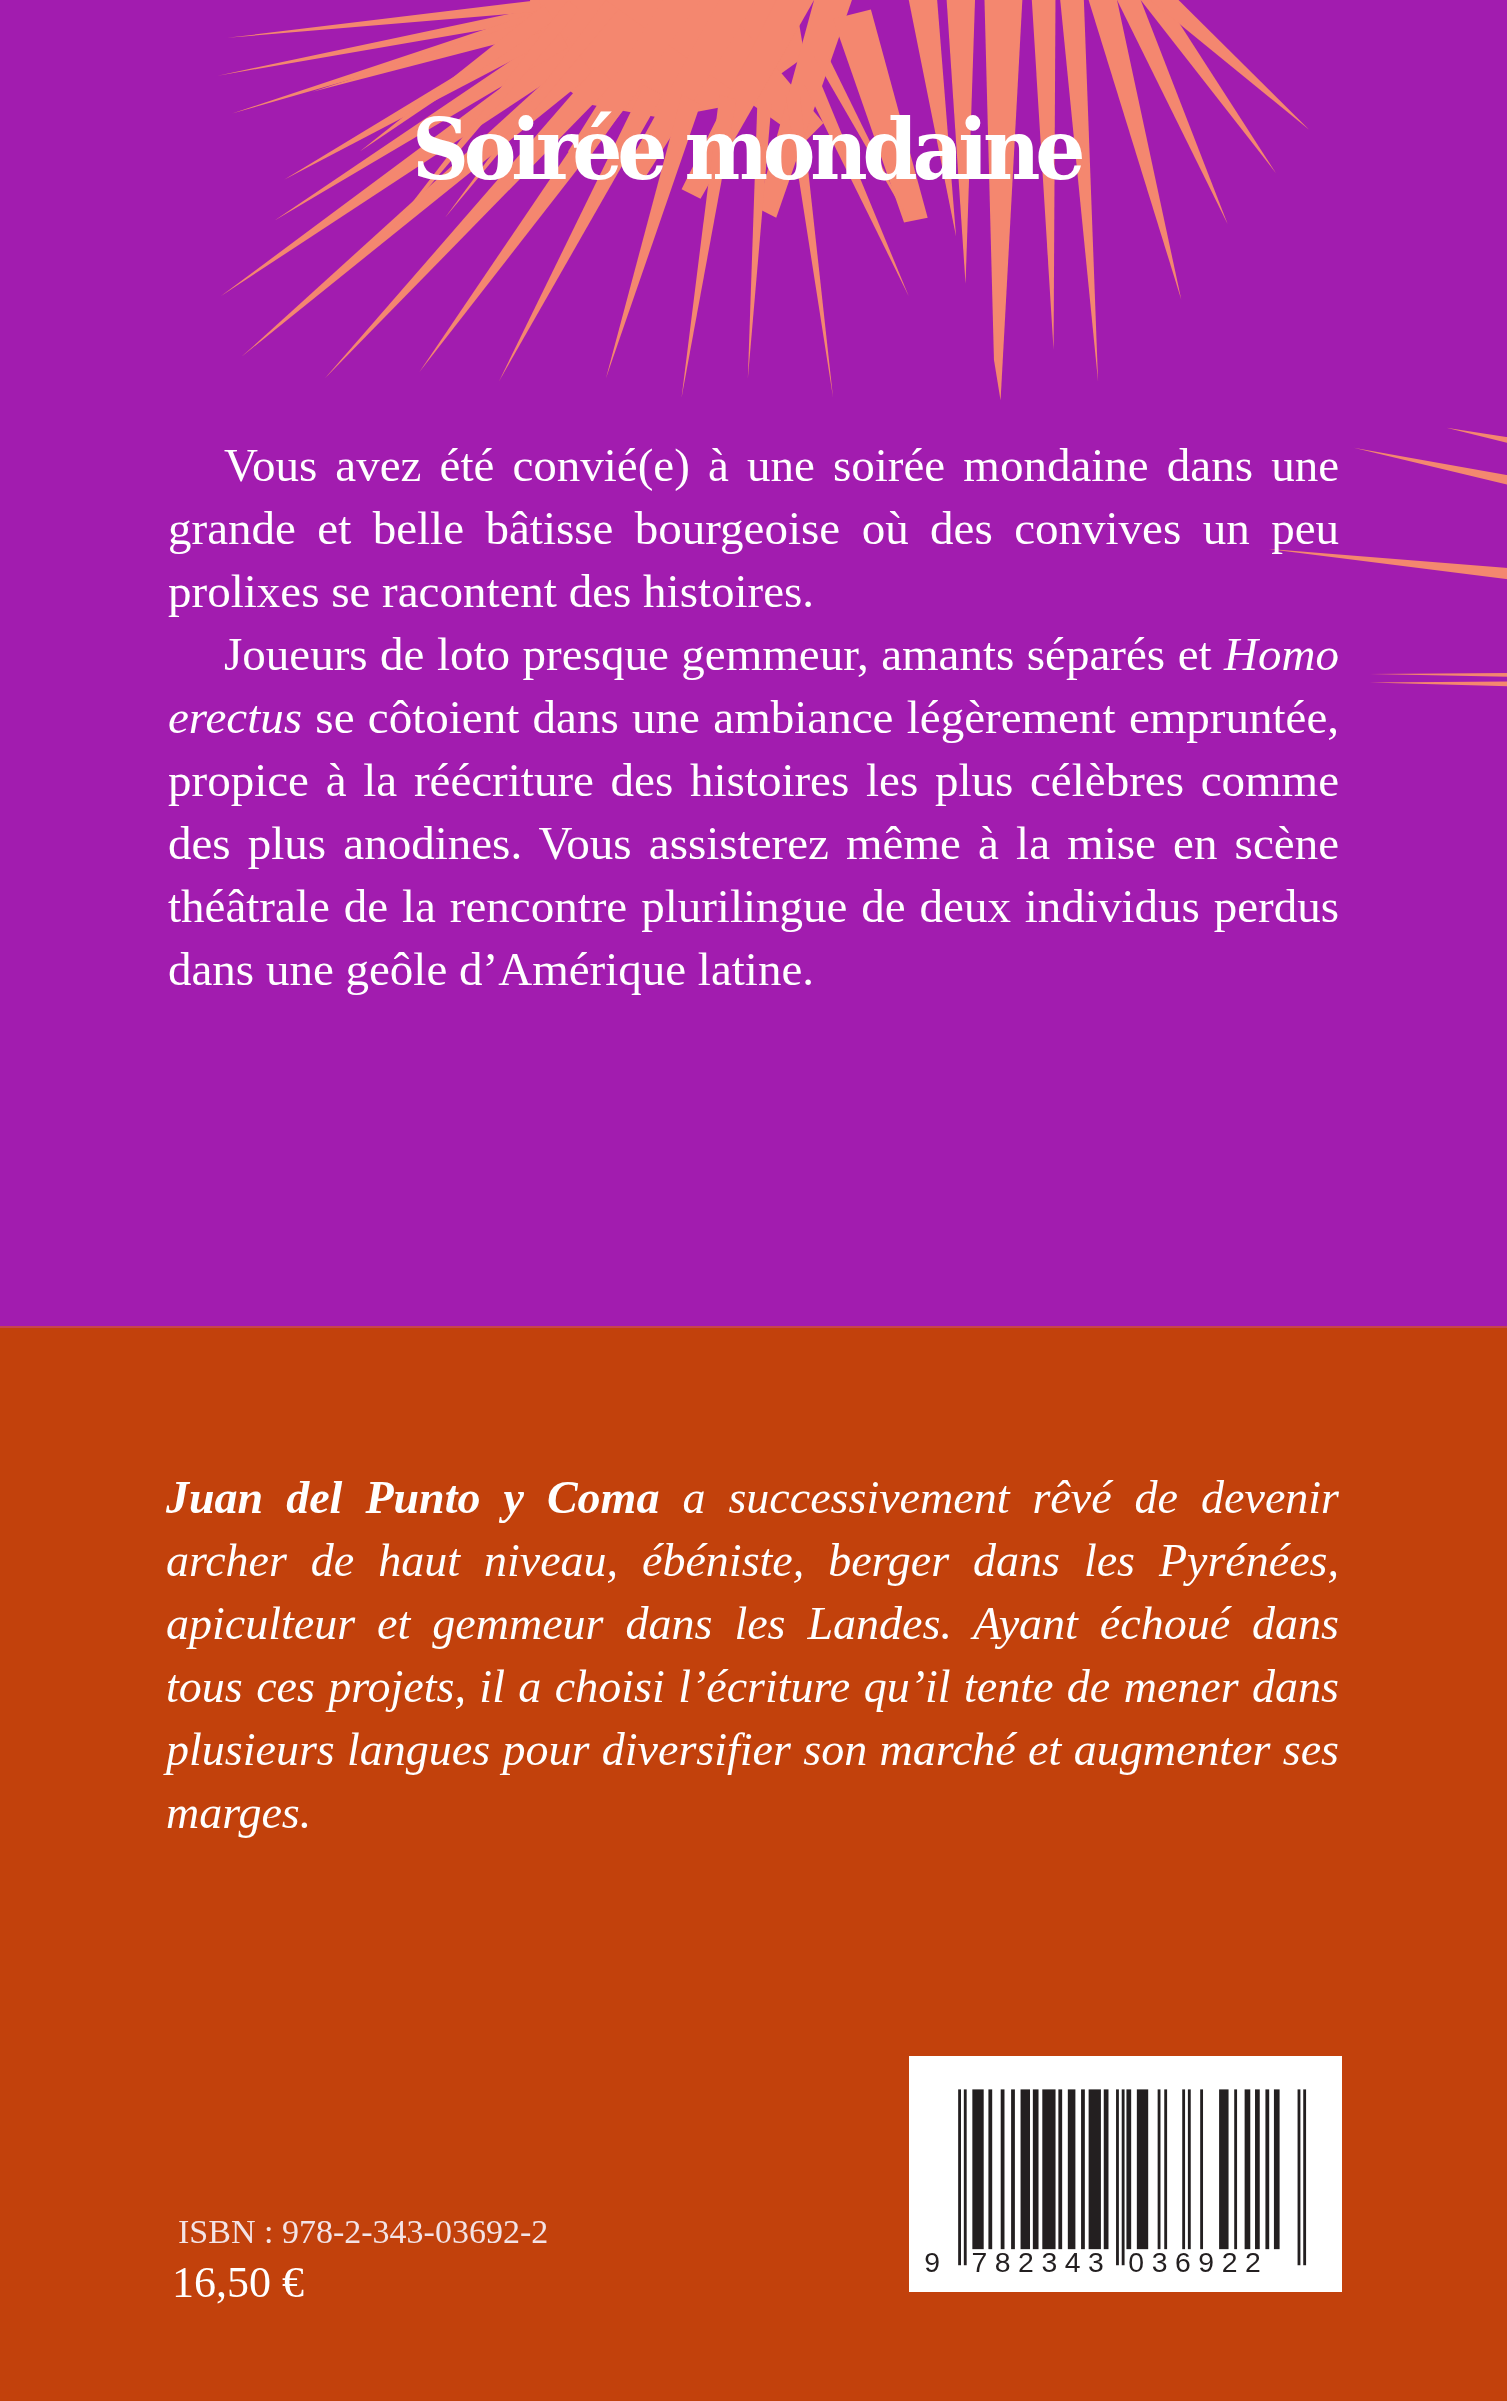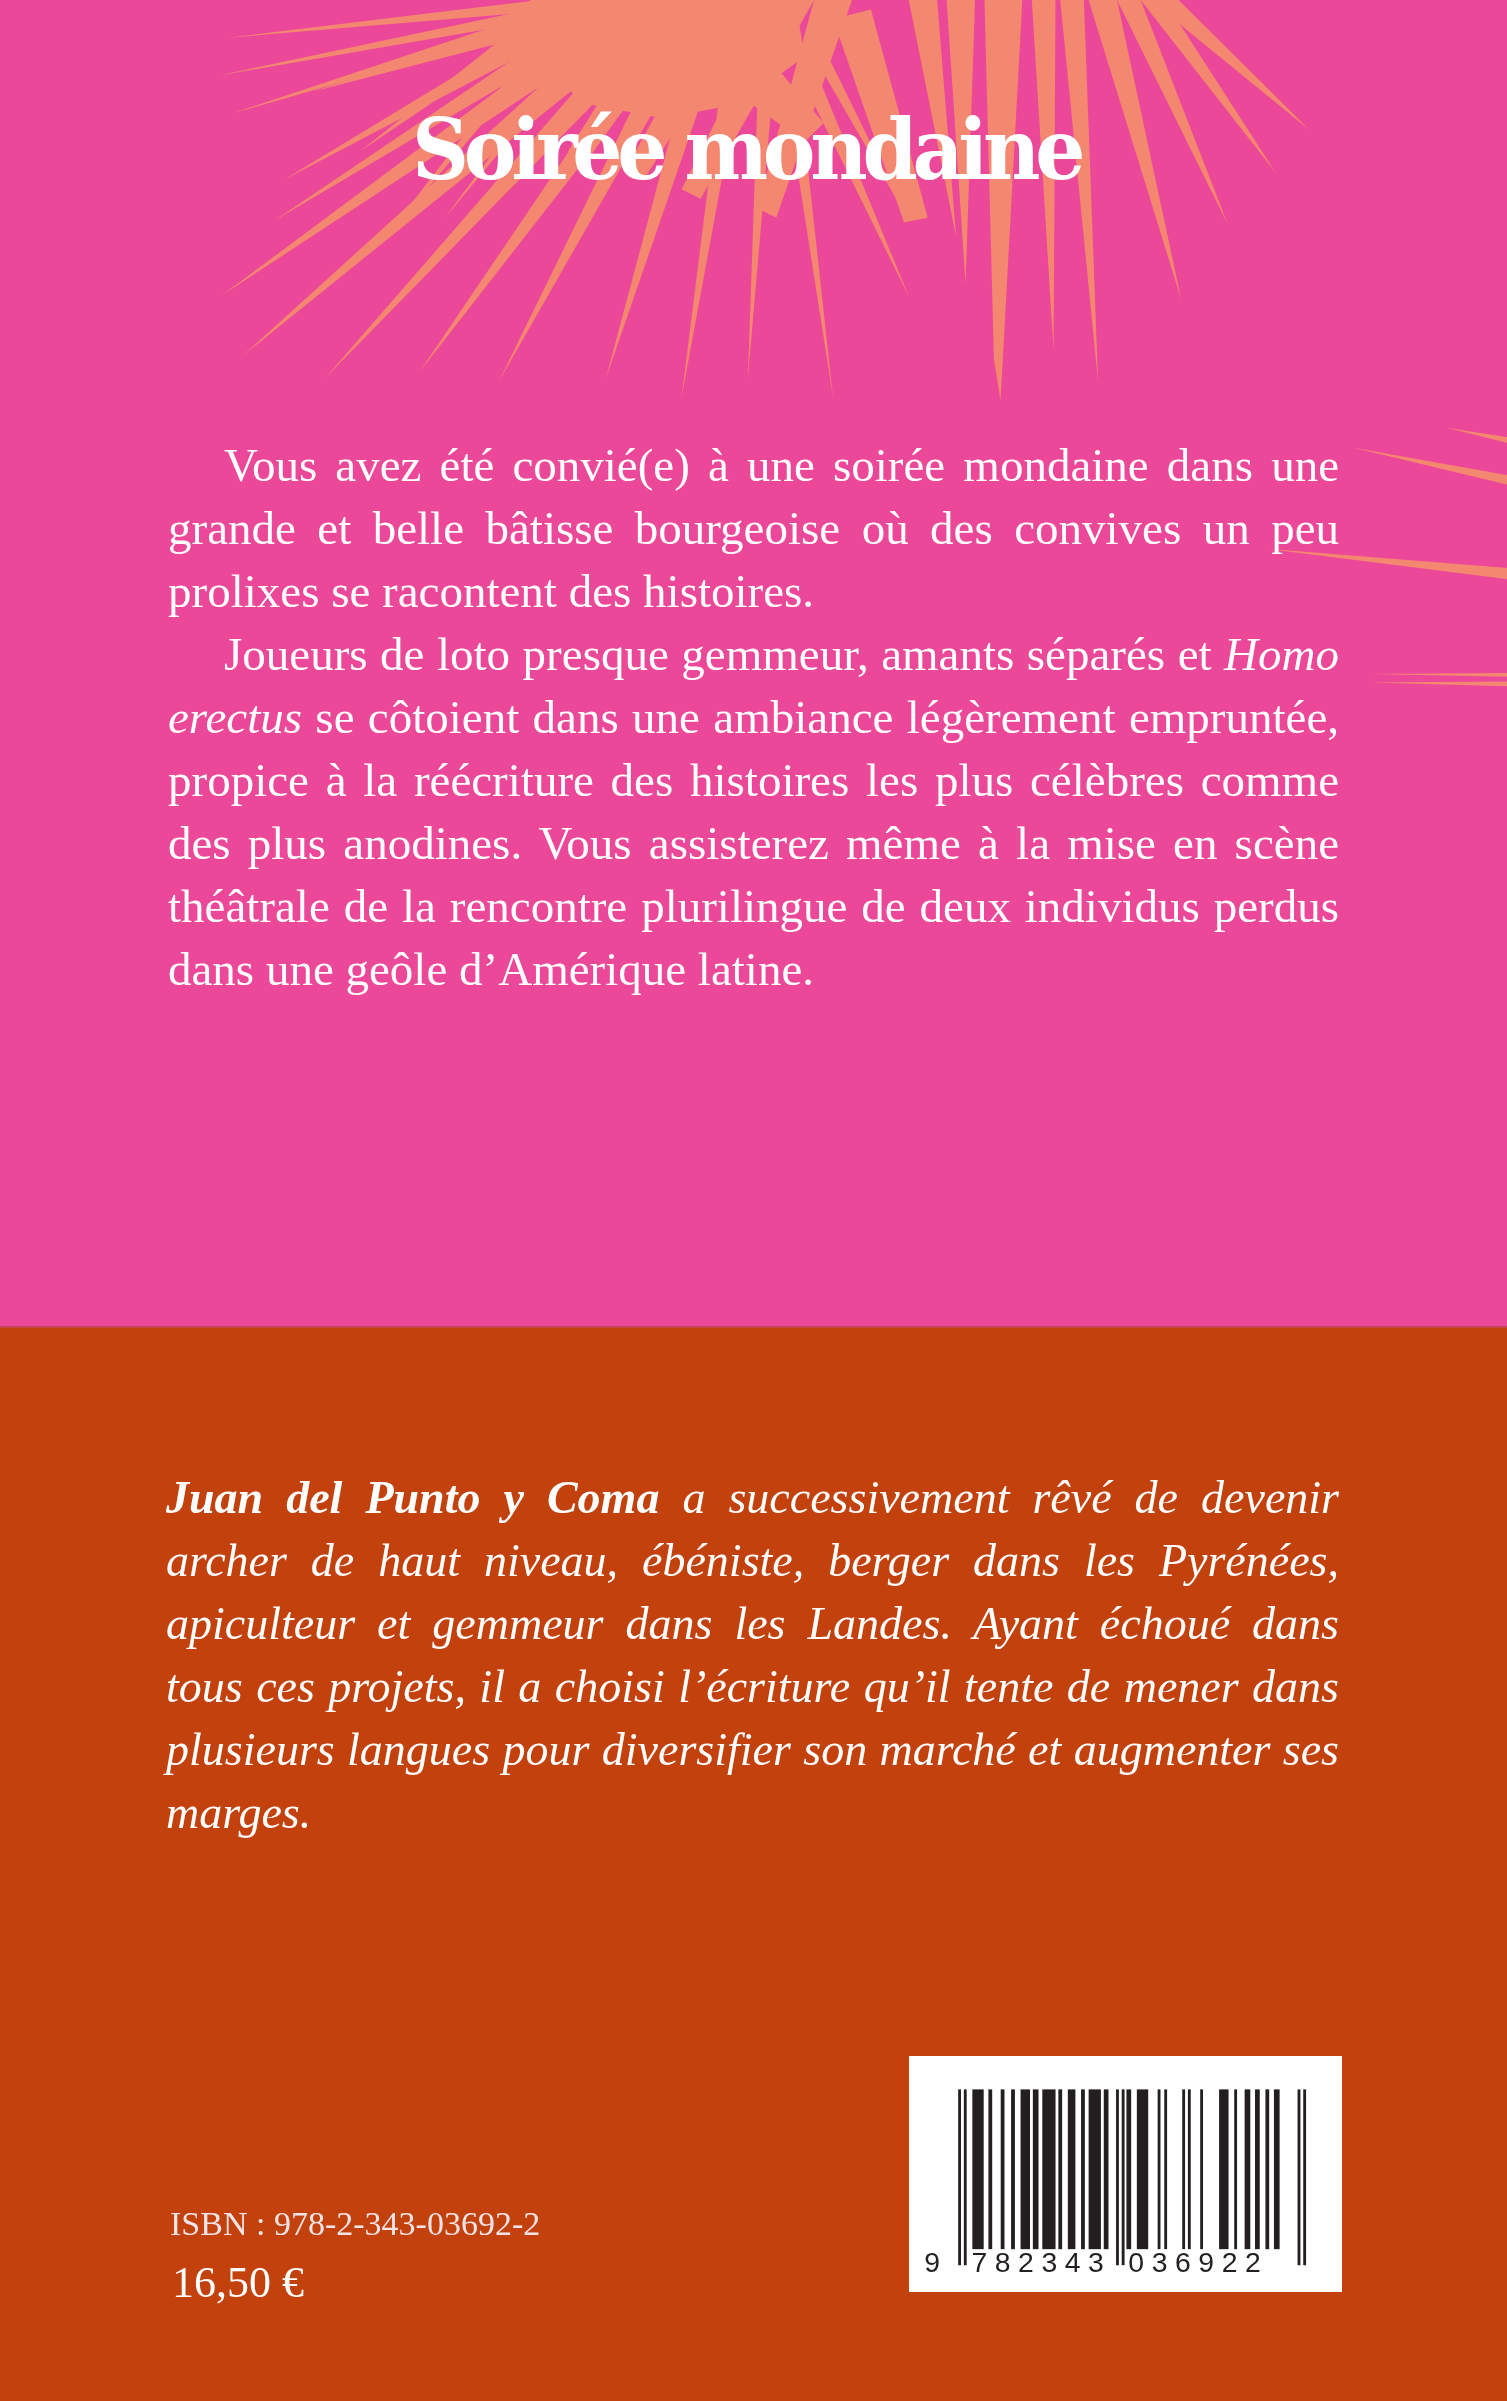--- a/index.html
+++ b/index.html
@@ -4,21 +4,21 @@
 <style>
   html, body { margin: 0; padding: 0; }
   body {
     width: 1508px; height: 2402px; overflow: hidden;
     background: #6E0019;
     font-family: "Liberation Serif", "DejaVu Serif", serif;
     position: relative;
   }
   .top {
     position: absolute; left: 0; top: 0; width: 1508px; height: 1328px;
-    background: #ec4899; overflow: hidden;
+    background: #a21caf; overflow: hidden;
   }
   .frond { position: absolute; left: 0; top: 0; width: 1508px; height: 1328px; }
   .title {
     position: absolute; left: 412px; top: 102px; width: 681px;
     margin: 0; color: #FFFFFF; text-align: left;
     font-family: "DejaVu Serif", "Liberation Serif", serif;
     font-weight: bold; font-size: 85px; line-height: 95px;
     letter-spacing: -5.7px; white-space: nowrap;
     transform: scaleX(0.93); transform-origin: left top;
   }
@@ -41,21 +41,21 @@
     color: #FFFFFF; font-size: 46px; line-height: 63px;
     font-style: italic; text-align: justify; margin: 0;
   }
   .bio b { font-weight: bold; }
   .credits {
     position: absolute; left: 166px; top: 496px; width: 852px;
     color: #F3E3E6; font-size: 28px; line-height: 37px; margin: 0;
   }
   .isbn {
     position: absolute; left: 166px; top: 873px;
-    color: #F3E3E6; font-size: 34px; line-height: 38px; margin: 4px; white-space: nowrap;
+    color: #F3E3E6; font-size: 34px; line-height: 38px; margin: 12px; white-space: nowrap;
   }
   .price {
     position: absolute; left: 166px; top: 924px;
     color: #FFFFFF; font-size: 44px; line-height: 49px; margin: 6px; white-space: nowrap;
   }
   .barcode-box {
     position: absolute; left: 909px; top: 728px; width: 433px; height: 236px;
     background: #FFFFFF;
   }
   .barcode-box svg { position: absolute; left: 0; top: 0; }

